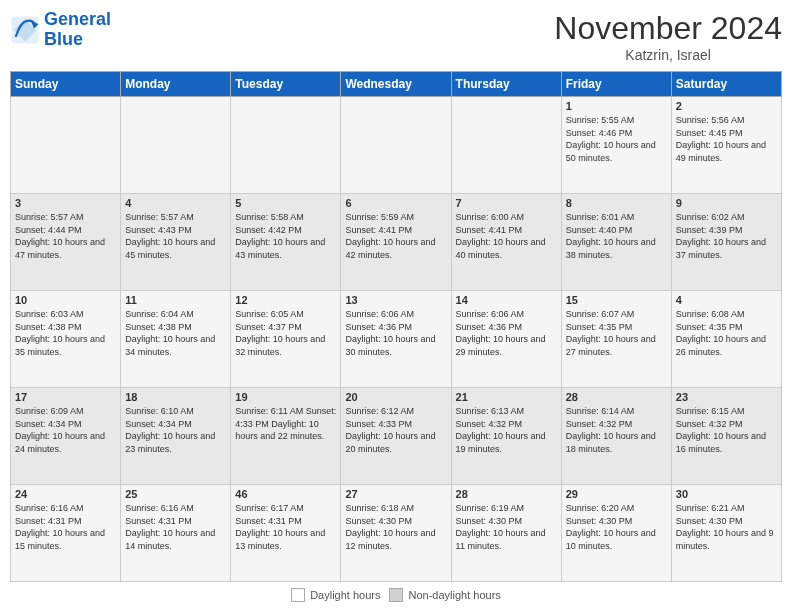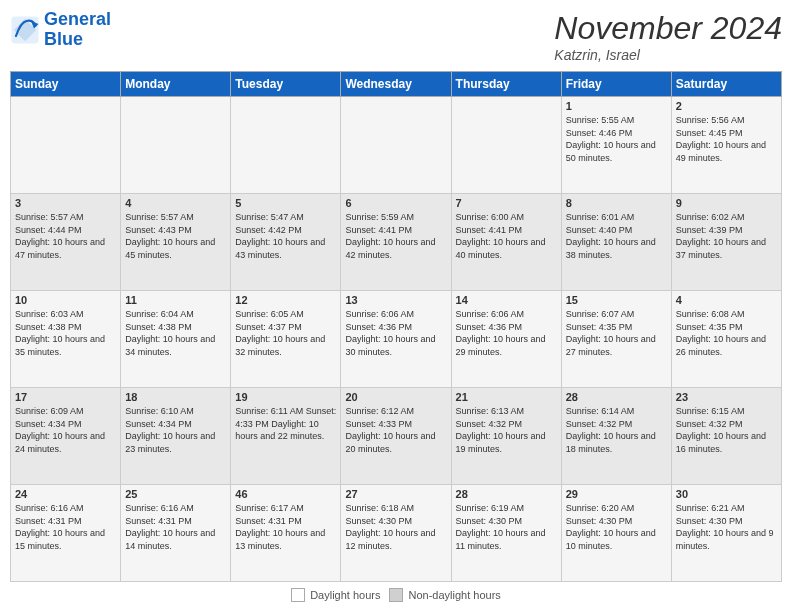--- a/index.html
+++ b/index.html
@@ -36,22 +36,21 @@
       line-height: 1.1;
     }
     .logo-text span {
       color: #1565c0;
     }
     .logo-icon {
       width: 30px;
       height: 30px;
     }
     .title-block {
-      text-align: left;
-      font-style: italic;
+      text-align: center;
     }
     .month-title {
       font-size: 32px;
       font-weight: normal;
       color: #333;
     }
     .location {
       font-size: 14px;
       color: #555;
     }
@@ -181,21 +180,21 @@
 Daylight: 10 hours and 47 minutes.</div>
           </td>
           <td>
             <span class="day-num">4</span>
             <div class="day-info">Sunrise: 5:57 AM
 Sunset: 4:43 PM
 Daylight: 10 hours and 45 minutes.</div>
           </td>
           <td>
             <span class="day-num">5</span>
-            <div class="day-info">Sunrise: 5:47 AM
+            <div class="day-info">Sunrise: 5:58 AM
 Sunset: 4:42 PM
 Daylight: 10 hours and 43 minutes.</div>
           </td>
           <td>
             <span class="day-num">6</span>
             <div class="day-info">Sunrise: 5:59 AM
 Sunset: 4:41 PM
 Daylight: 10 hours and 42 minutes.</div>
           </td>
           <td>

